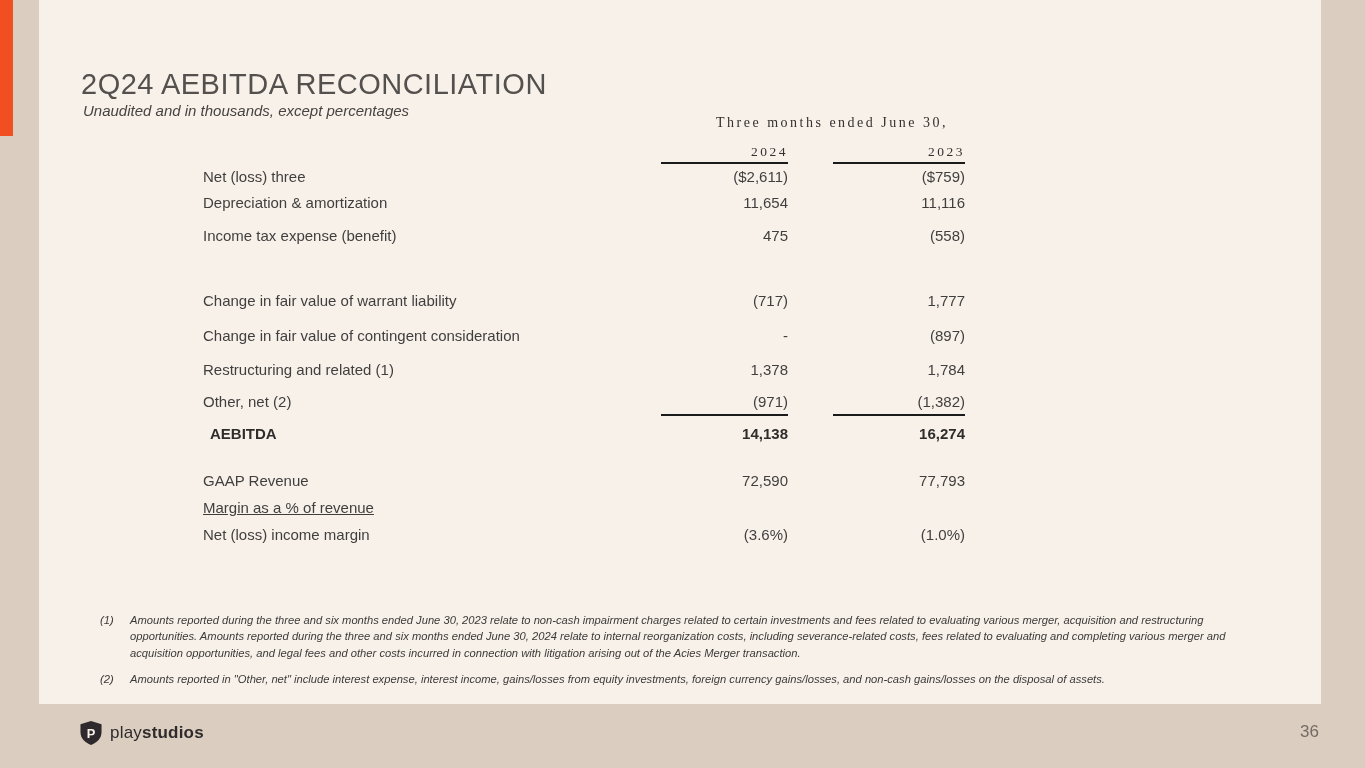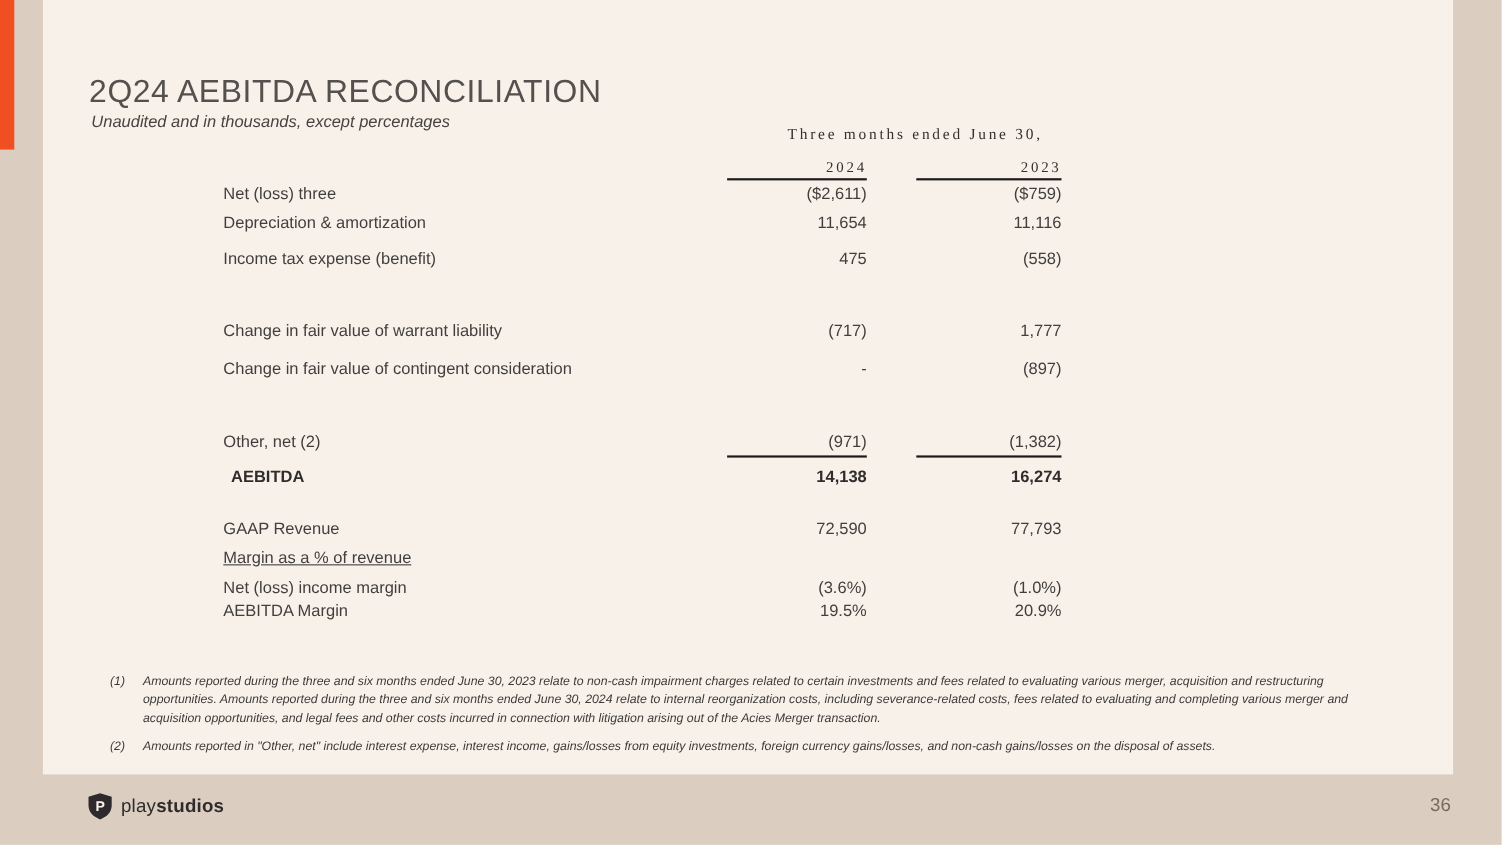--- a/index.html
+++ b/index.html
@@ -100,20 +100,25 @@
   <div class="row" style="top:291px">
     <span class="lbl">Change in fair value of warrant liability</span>
     <span class="v1">(717)</span>
     <span class="v2">1,777</span>
   </div>
   <div class="row" style="top:326px">
     <span class="lbl">Change in fair value of contingent consideration</span>
     <span class="v1">-</span>
     <span class="v2">(897)</span>
   </div>
+  <div class="row" style="top:360px">
+    <span class="lbl">Restructuring and related (1)</span>
+    <span class="v1">1,378</span>
+    <span class="v2">1,784</span>
+  </div>
   <div class="row" style="top:392px">
     <span class="lbl">Other, net (2)</span>
     <span class="v1">(971)</span>
     <span class="v2">(1,382)</span>
   </div>
 
   <div class="rule mid col1"></div>
   <div class="rule mid col2"></div>
 
   <div class="row total" style="top:424px">
@@ -130,25 +135,20 @@
 
   <div class="row" style="top:498px">
     <span class="lbl underlined">Margin as a % of revenue</span>
   </div>
 
   <div class="row" style="top:525px">
     <span class="lbl">Net (loss) income margin</span>
     <span class="v1">(3.6%)</span>
     <span class="v2">(1.0%)</span>
   </div>
-  <div class="row" style="top:546px">
-    <span class="lbl">AEBITDA Margin</span>
-    <span class="v1">19.5%</span>
-    <span class="v2">20.9%</span>
-  </div>
 
   <div class="footnote fn1">
     <span class="fn-num">(1)</span>
     <span class="fn-text">Amounts reported during the three and six months ended June 30, 2023 relate to non-cash impairment charges related to certain investments and fees related to evaluating various merger, acquisition and restructuring opportunities. Amounts reported during the three and six months ended June 30, 2024 relate to internal reorganization costs, including severance-related costs, fees related to evaluating and completing various merger and acquisition opportunities, and legal fees and other costs incurred in connection with litigation arising out of the Acies Merger transaction.</span>
   </div>
   <div class="footnote fn2">
     <span class="fn-num">(2)</span>
     <span class="fn-text">Amounts reported in "Other, net" include interest expense, interest income, gains/losses from equity investments, foreign currency gains/losses, and non-cash gains/losses on the disposal of assets.</span>
   </div>
 

